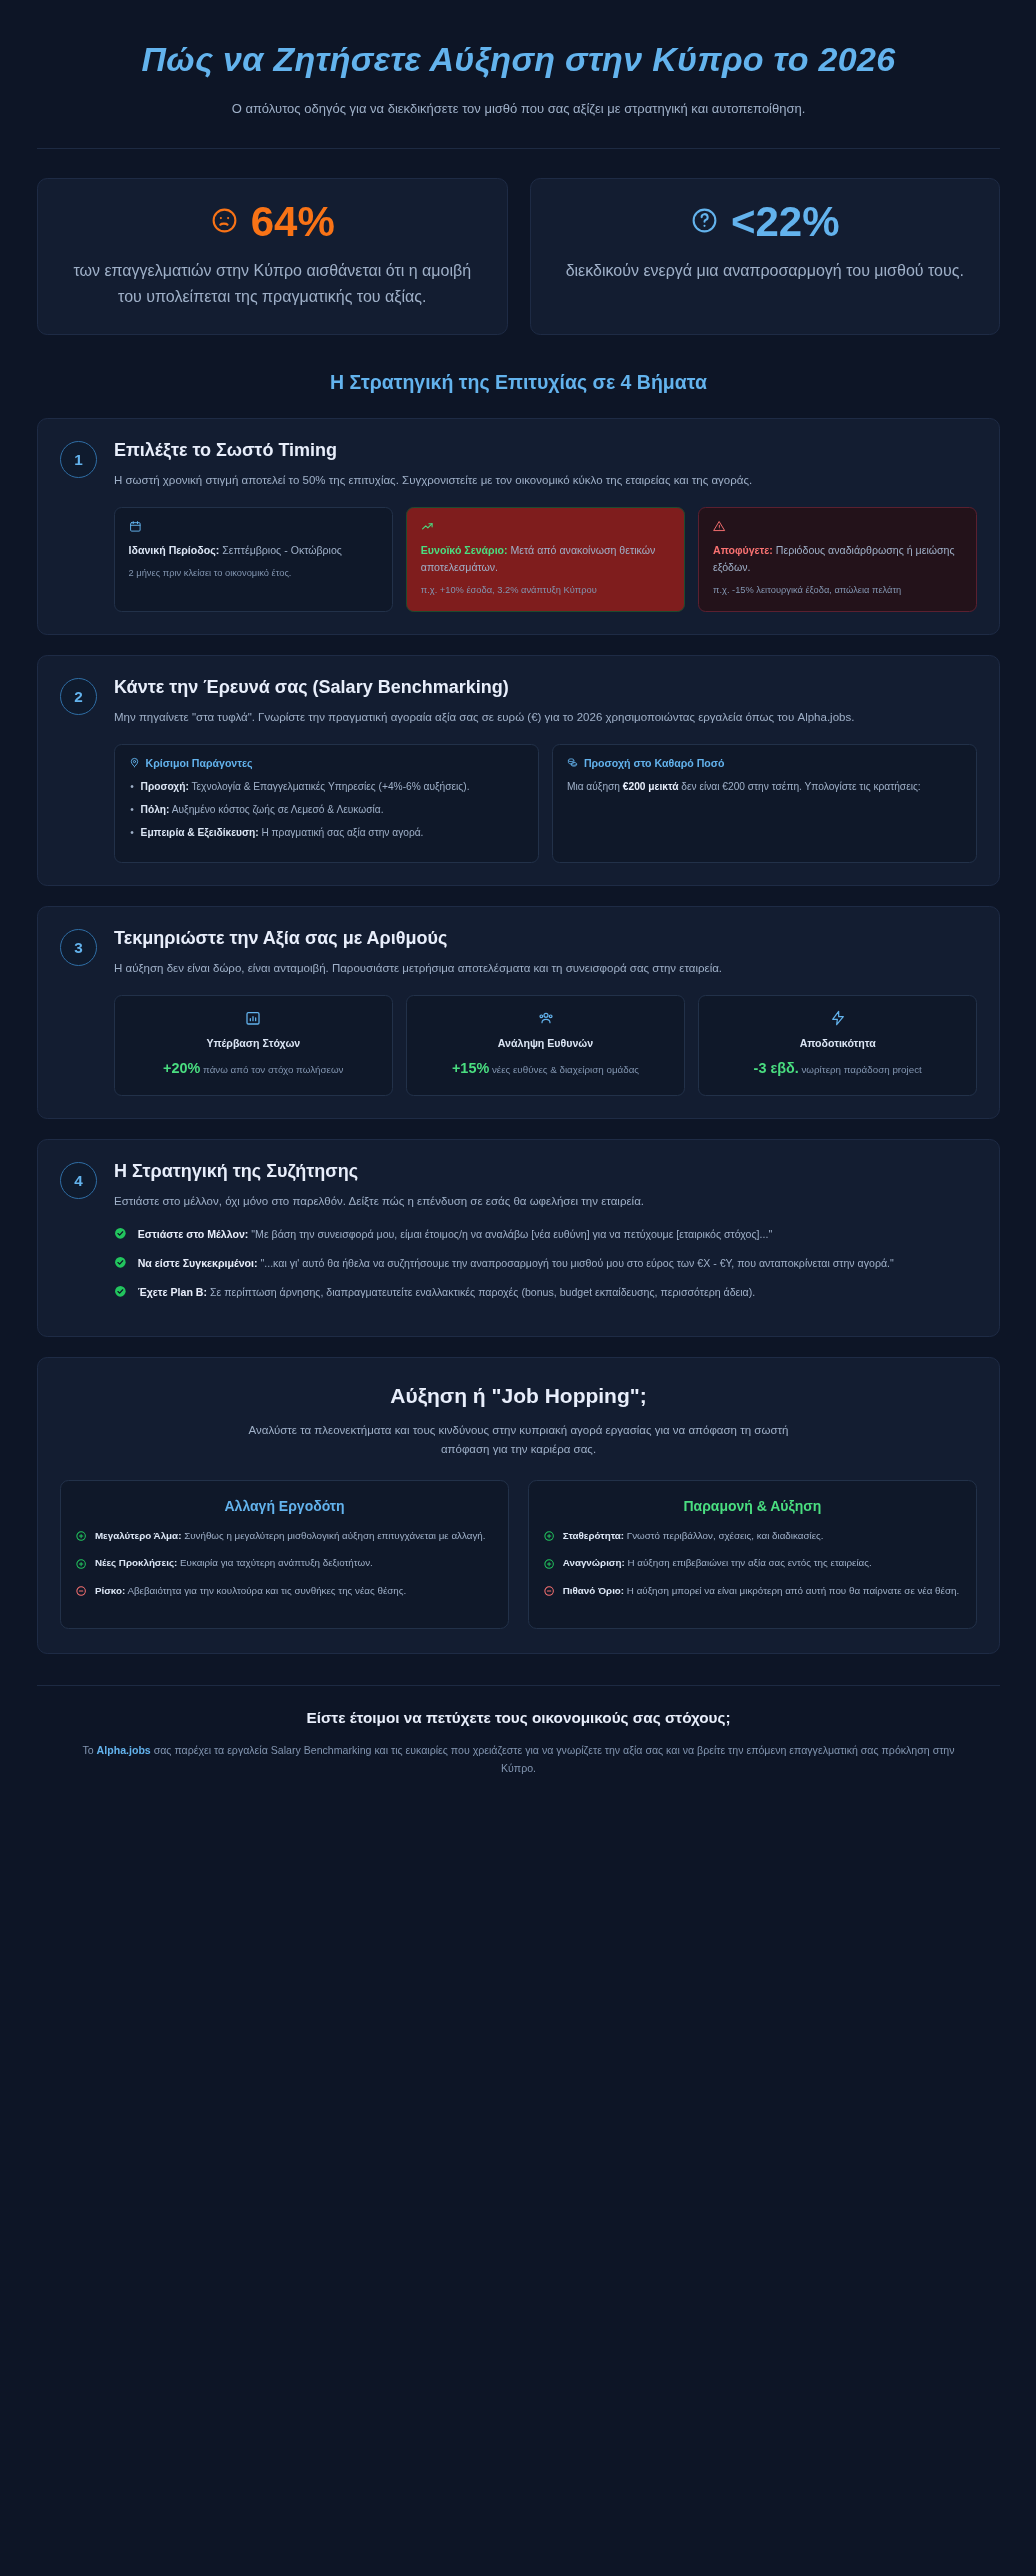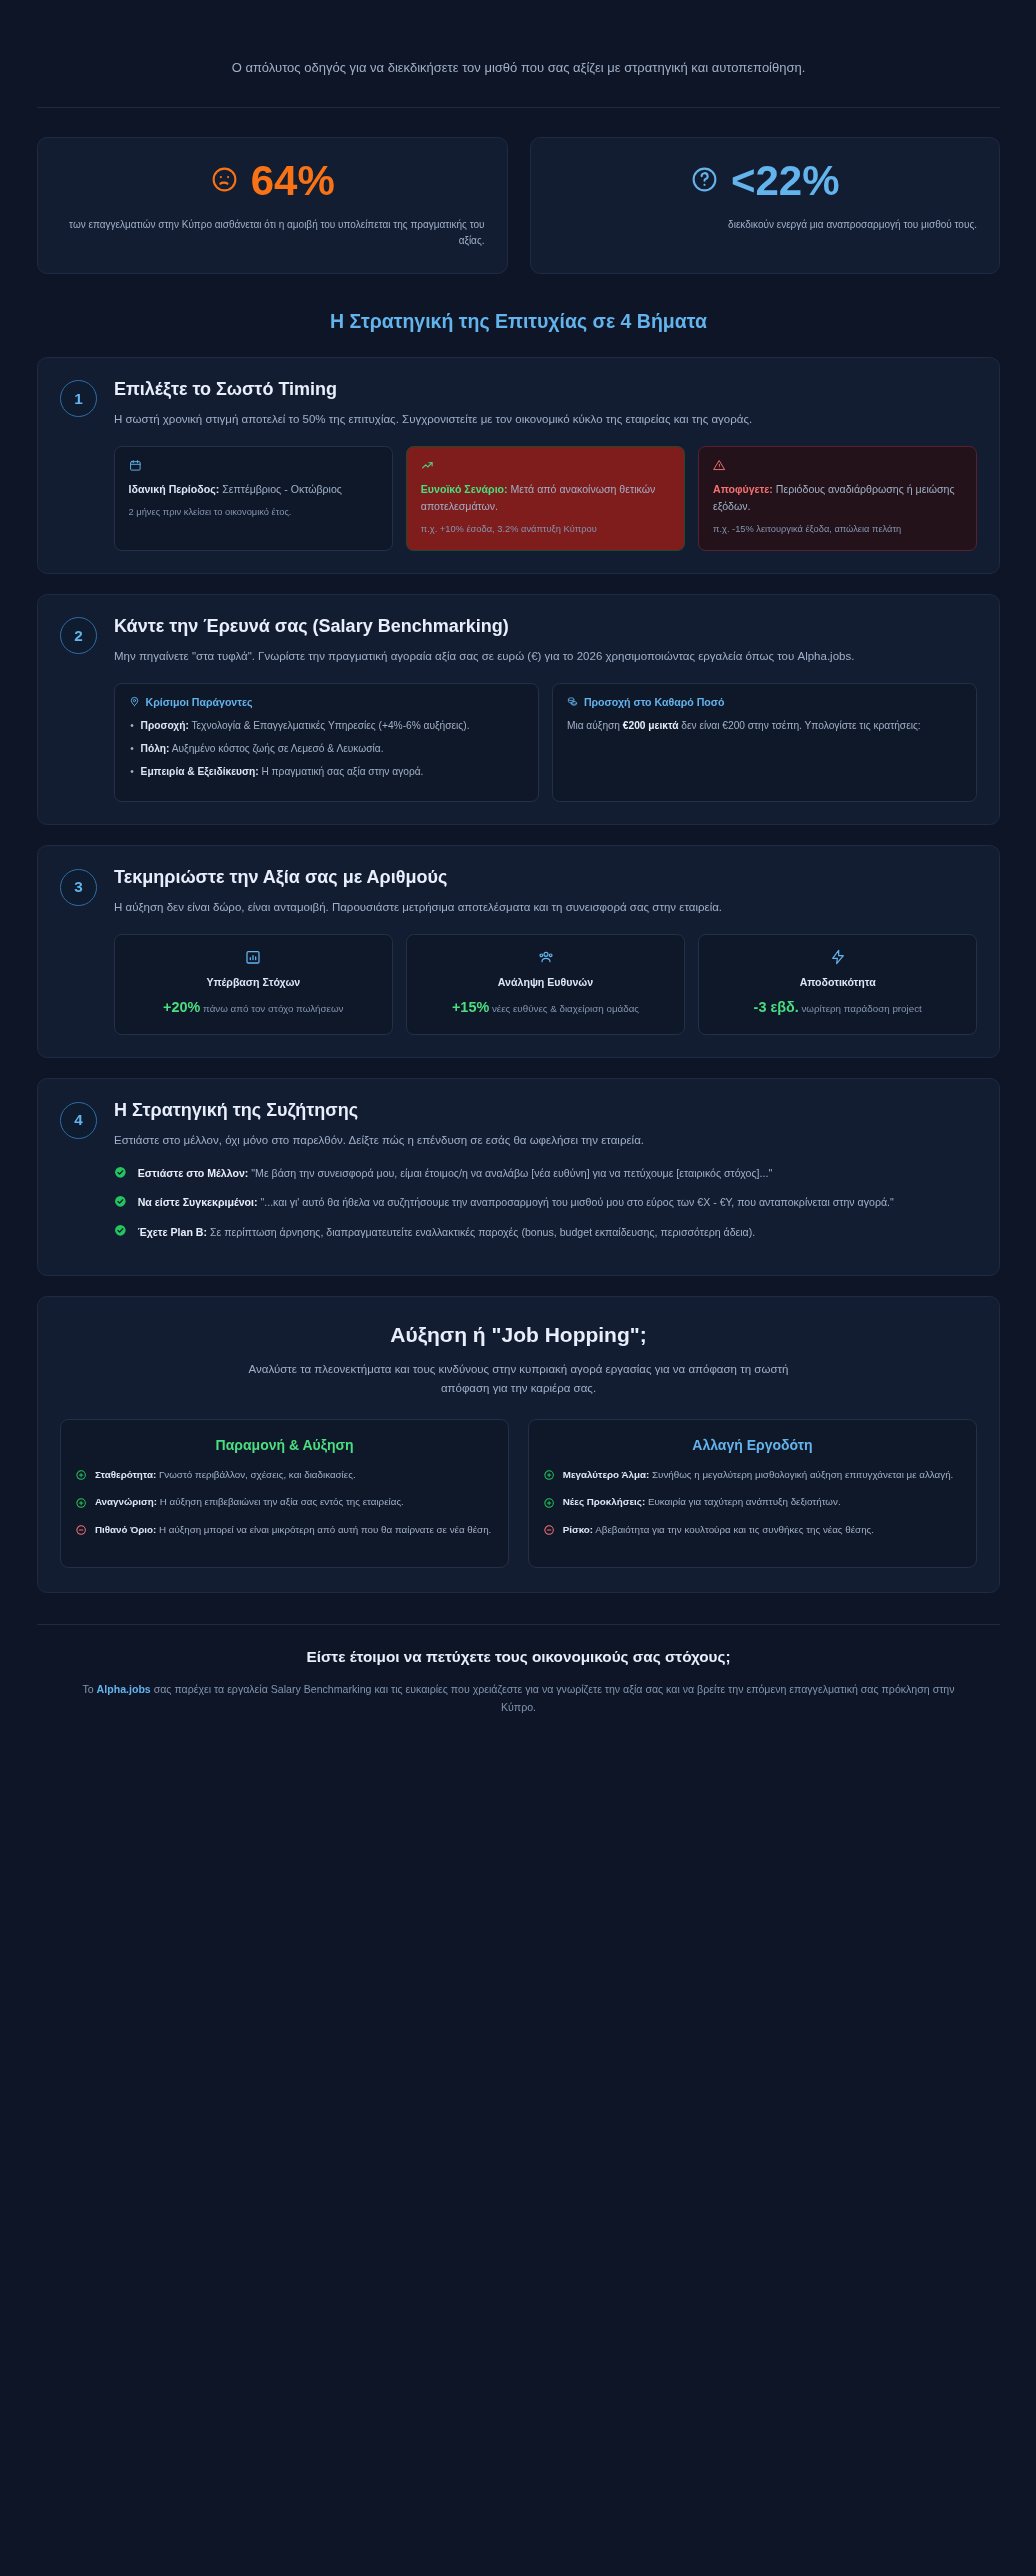--- a/index.html
+++ b/index.html
@@ -69,24 +69,23 @@
   .stat-icon { display: block; }
   .stat-value {
     font-size: 42px;
     font-weight: bold;
     line-height: 1;
   }
   .stat-value.orange { color: #f97316; }
   .stat-value.blue { color: #63b3ed; }
   .stat-desc {
     margin-top: 15.3px;
-    font-size: 10px;
+    font-size: 16px;
     color: #9fb0c8;
     line-height: 1.62;
-    text-align: right;
   }
 
   
   .section-heading {
     text-align: center;
     font-size: 19.5px;
     font-weight: bold;
     color: #63b3ed;
     padding: 36px 0 0 0;
   }
@@ -344,20 +343,21 @@
     line-height: 1.7;
   }
   .footer-text .brand { color: #63b3ed; font-weight: bold; }
 </style>
 </head>
 <body>
 
 <div class="page">
 
   <div class="header">
+    <h1 class="title">Πώς να Ζητήσετε Αύξηση στην Κύπρο το 2026</h1>
     <p class="subtitle">Ο απόλυτος οδηγός για να διεκδικήσετε τον μισθό που σας αξίζει με στρατηγική και αυτοπεποίθηση.</p>
   </div>
   <div class="hr"></div>
 
   <div class="stats">
     <div class="stat-card">
       <div class="stat-row">
         <span class="stat-icon">
           <svg width="29" height="29" viewBox="0 0 24 24" fill="none" stroke="#f97316" stroke-width="1.7" stroke-linecap="round">
             <circle cx="12" cy="12" r="9"></circle>
@@ -565,20 +565,51 @@
       </div>
     </div>
 
   </div>
 
   <div class="compare">
     <h2 class="compare-title">Αύξηση ή "Job Hopping";</h2>
     <p class="compare-sub">Αναλύστε τα πλεονεκτήματα και τους κινδύνους στην κυπριακή αγορά εργασίας για να απόφαση τη σωστή απόφαση για την καριέρα σας.</p>
     <div class="compare-cols">
 
+      <div class="compare-col move">
+        <h3>Αλλαγή Εργοδότη</h3>
+        <div class="ci">
+          <span class="ci-ico">
+            <svg width="10.2" height="10.2" viewBox="0 0 24 24" fill="none" stroke="#22c55e" stroke-width="2.4" stroke-linecap="round">
+                <circle cx="12" cy="12" r="10"></circle>
+                <path d="M12 8v8M8 12h8"></path>
+              </svg>
+          </span>
+          <div class="ci-text"><b>Μεγαλύτερο Άλμα:</b><span> Συνήθως η μεγαλύτερη μισθολογική αύξηση επιτυγχάνεται με αλλαγή.</span></div>
+        </div>
+        <div class="ci">
+          <span class="ci-ico">
+            <svg width="10.2" height="10.2" viewBox="0 0 24 24" fill="none" stroke="#22c55e" stroke-width="2.4" stroke-linecap="round">
+                <circle cx="12" cy="12" r="10"></circle>
+                <path d="M12 8v8M8 12h8"></path>
+              </svg>
+          </span>
+          <div class="ci-text"><b>Νέες Προκλήσεις:</b><span> Ευκαιρία για ταχύτερη ανάπτυξη δεξιοτήτων.</span></div>
+        </div>
+        <div class="ci">
+          <span class="ci-ico">
+            <svg width="10.2" height="10.2" viewBox="0 0 24 24" fill="none" stroke="#f87171" stroke-width="2.4" stroke-linecap="round">
+                <circle cx="12" cy="12" r="10"></circle>
+                <path d="M8 12h8"></path>
+              </svg>
+          </span>
+          <div class="ci-text"><b>Ρίσκο:</b><span> Αβεβαιότητα για την κουλτούρα και τις συνθήκες της νέας θέσης.</span></div>
+        </div>
+      </div>
+
       <div class="compare-col stay">
         <h3>Παραμονή &amp; Αύξηση</h3>
         <div class="ci">
           <span class="ci-ico">
             <svg width="10.2" height="10.2" viewBox="0 0 24 24" fill="none" stroke="#22c55e" stroke-width="2.4" stroke-linecap="round">
                 <circle cx="12" cy="12" r="10"></circle>
                 <path d="M12 8v8M8 12h8"></path>
               </svg>
           </span>
           <div class="ci-text"><b>Σταθερότητα:</b><span> Γνωστό περιβάλλον, σχέσεις, και διαδικασίες.</span></div>
@@ -596,51 +627,20 @@
           <span class="ci-ico">
             <svg width="10.2" height="10.2" viewBox="0 0 24 24" fill="none" stroke="#f87171" stroke-width="2.4" stroke-linecap="round">
                 <circle cx="12" cy="12" r="10"></circle>
                 <path d="M8 12h8"></path>
               </svg>
           </span>
           <div class="ci-text"><b>Πιθανό Όριο:</b><span> Η αύξηση μπορεί να είναι μικρότερη από αυτή που θα παίρνατε σε νέα θέση.</span></div>
         </div>
       </div>
 
-      <div class="compare-col move">
-        <h3>Αλλαγή Εργοδότη</h3>
-        <div class="ci">
-          <span class="ci-ico">
-            <svg width="10.2" height="10.2" viewBox="0 0 24 24" fill="none" stroke="#22c55e" stroke-width="2.4" stroke-linecap="round">
-                <circle cx="12" cy="12" r="10"></circle>
-                <path d="M12 8v8M8 12h8"></path>
-              </svg>
-          </span>
-          <div class="ci-text"><b>Μεγαλύτερο Άλμα:</b><span> Συνήθως η μεγαλύτερη μισθολογική αύξηση επιτυγχάνεται με αλλαγή.</span></div>
-        </div>
-        <div class="ci">
-          <span class="ci-ico">
-            <svg width="10.2" height="10.2" viewBox="0 0 24 24" fill="none" stroke="#22c55e" stroke-width="2.4" stroke-linecap="round">
-                <circle cx="12" cy="12" r="10"></circle>
-                <path d="M12 8v8M8 12h8"></path>
-              </svg>
-          </span>
-          <div class="ci-text"><b>Νέες Προκλήσεις:</b><span> Ευκαιρία για ταχύτερη ανάπτυξη δεξιοτήτων.</span></div>
-        </div>
-        <div class="ci">
-          <span class="ci-ico">
-            <svg width="10.2" height="10.2" viewBox="0 0 24 24" fill="none" stroke="#f87171" stroke-width="2.4" stroke-linecap="round">
-                <circle cx="12" cy="12" r="10"></circle>
-                <path d="M8 12h8"></path>
-              </svg>
-          </span>
-          <div class="ci-text"><b>Ρίσκο:</b><span> Αβεβαιότητα για την κουλτούρα και τις συνθήκες της νέας θέσης.</span></div>
-        </div>
-      </div>
-
     </div>
   </div>
 
   <div class="footer-hr"></div>
   <div class="footer">
     <h2 class="footer-title">Είστε έτοιμοι να πετύχετε τους οικονομικούς σας στόχους;</h2>
     <p class="footer-text">
       <span>Το </span><span class="brand">Alpha.jobs</span><span> σας παρέχει τα εργαλεία Salary Benchmarking και τις ευκαιρίες που χρειάζεστε για να γνωρίζετε την αξία σας και να βρείτε την επόμενη επαγγελματική σας πρόκληση στην Κύπρο.</span>
     </p>
   </div>

